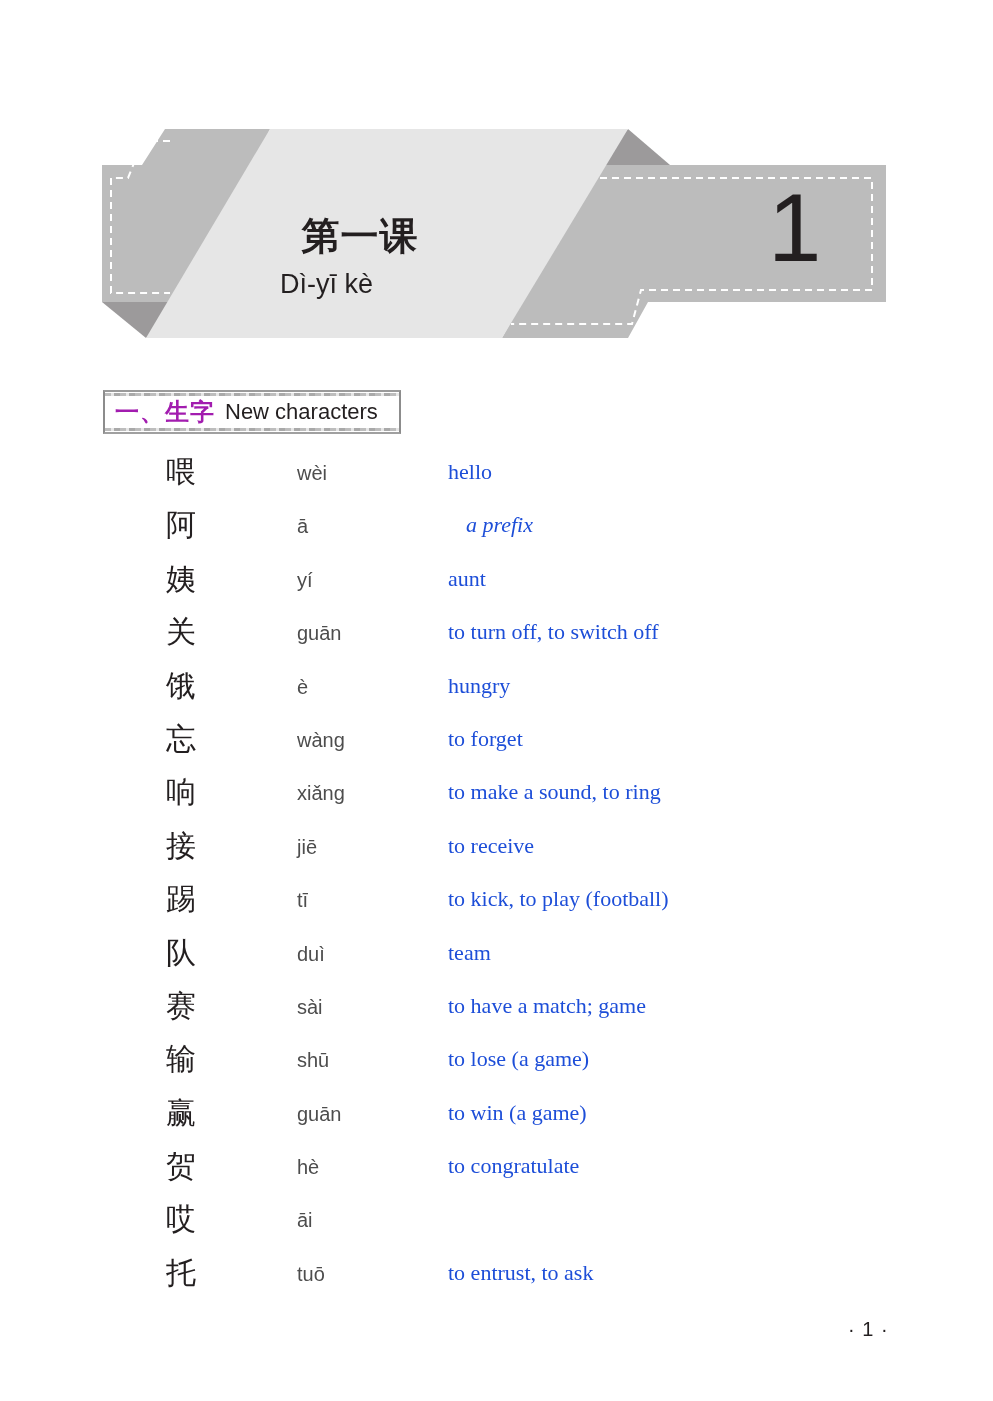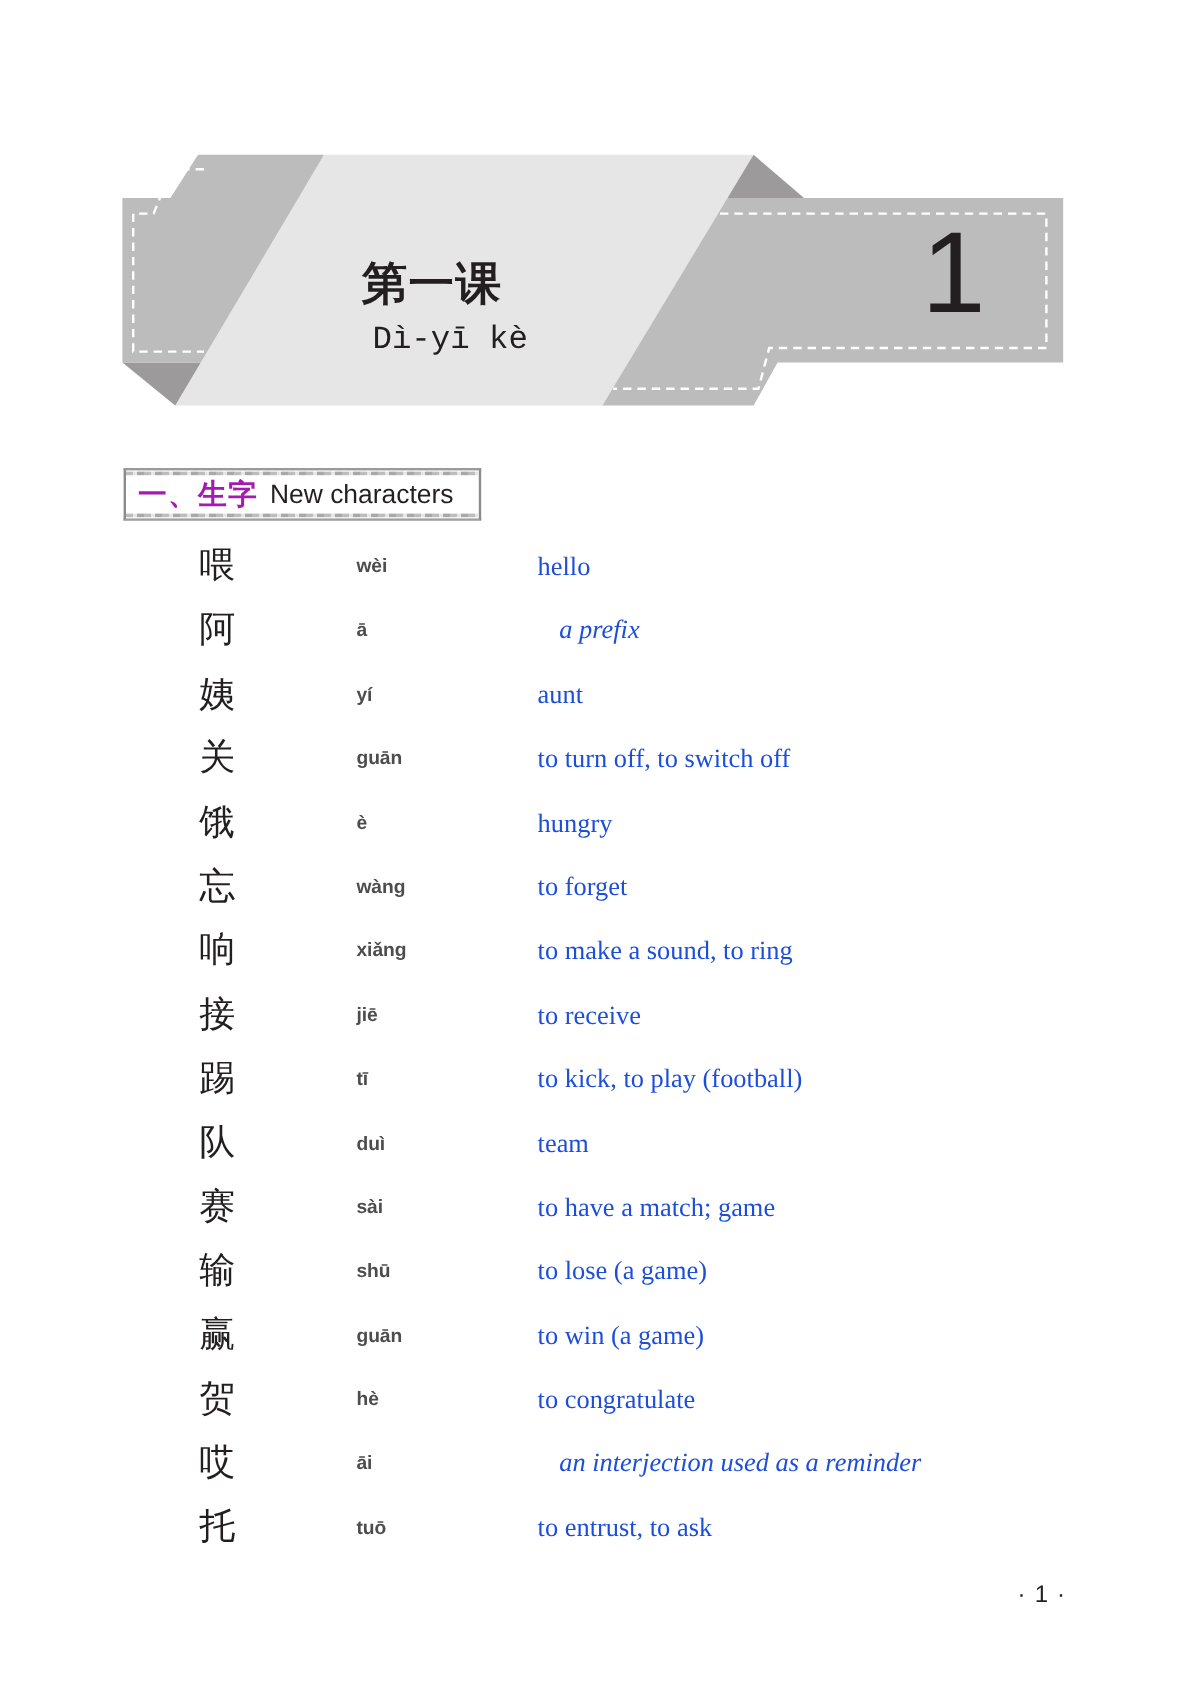--- a/index.html
+++ b/index.html
@@ -39,22 +39,22 @@
       font-size: 38px;
       line-height: 44px;
       color: #231f20;
       letter-spacing: 1px;
     }
     .title-pinyin {
       position: absolute;
       left: 280px;
       top: 268px;
       width: 160px;
-      text-align: right;
-      font-family: Liberation Mono, monospace;
+      text-align: left;
+      font-family: Liberation Sans, sans-serif;
       font-size: 27px;
       line-height: 32px;
       color: #231f20;
     }
     .lesson-word {
       position: absolute;
       left: 628px;
       top: 222px;
       font-family: "Liberation Serif", serif;
       font-size: 45px;
@@ -124,24 +124,23 @@
       font-family: "DejaVu Serif", serif;
       font-size: 30px;
       line-height: 36px;
       color: #231f20;
     }
     .vocab-pinyin {
       position: absolute;
       left: 297px;
       top: 14px;
       font-family: "Liberation Sans", sans-serif;
-      font-size: 16px;
+      font-size: 20px;
       line-height: 26px;
       color: #4d4d4d;
-      font-weight: bold;
     }
     .vocab-meaning {
       position: absolute;
       left: 448px;
       top: 13px;
       font-family: "Liberation Serif", serif;
       font-size: 22px;
       line-height: 26px;
       color: #1d4ed8;
     }
@@ -258,21 +257,20 @@
     <span class="vocab-meaning">to win (a game)</span>
   </div>
   <div class="vocab-row">
     <span class="vocab-char">贺</span>
     <span class="vocab-pinyin">hè</span>
     <span class="vocab-meaning">to congratulate</span>
   </div>
   <div class="vocab-row">
     <span class="vocab-char">哎</span>
     <span class="vocab-pinyin">āi</span>
-    <span class="vocab-meaning italic">an interjection used as a reminder</span>
   </div>
   <div class="vocab-row">
     <span class="vocab-char">托</span>
     <span class="vocab-pinyin">tuō</span>
     <span class="vocab-meaning">to entrust, to ask</span>
   </div>
 </div>
 
 <div class="page-number">· 1 ·</div>
 

